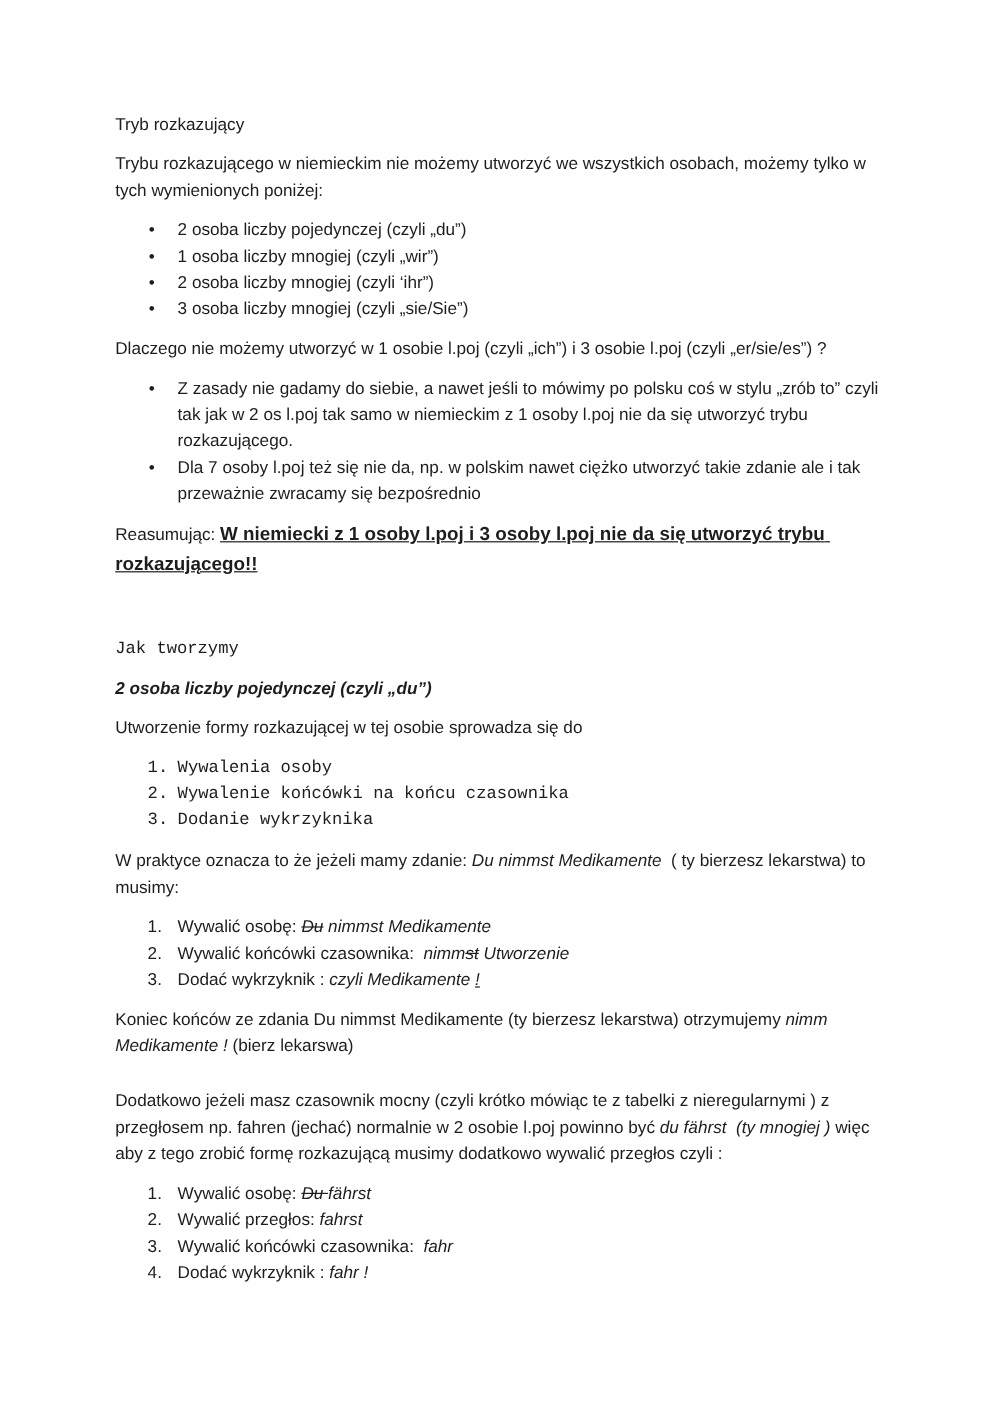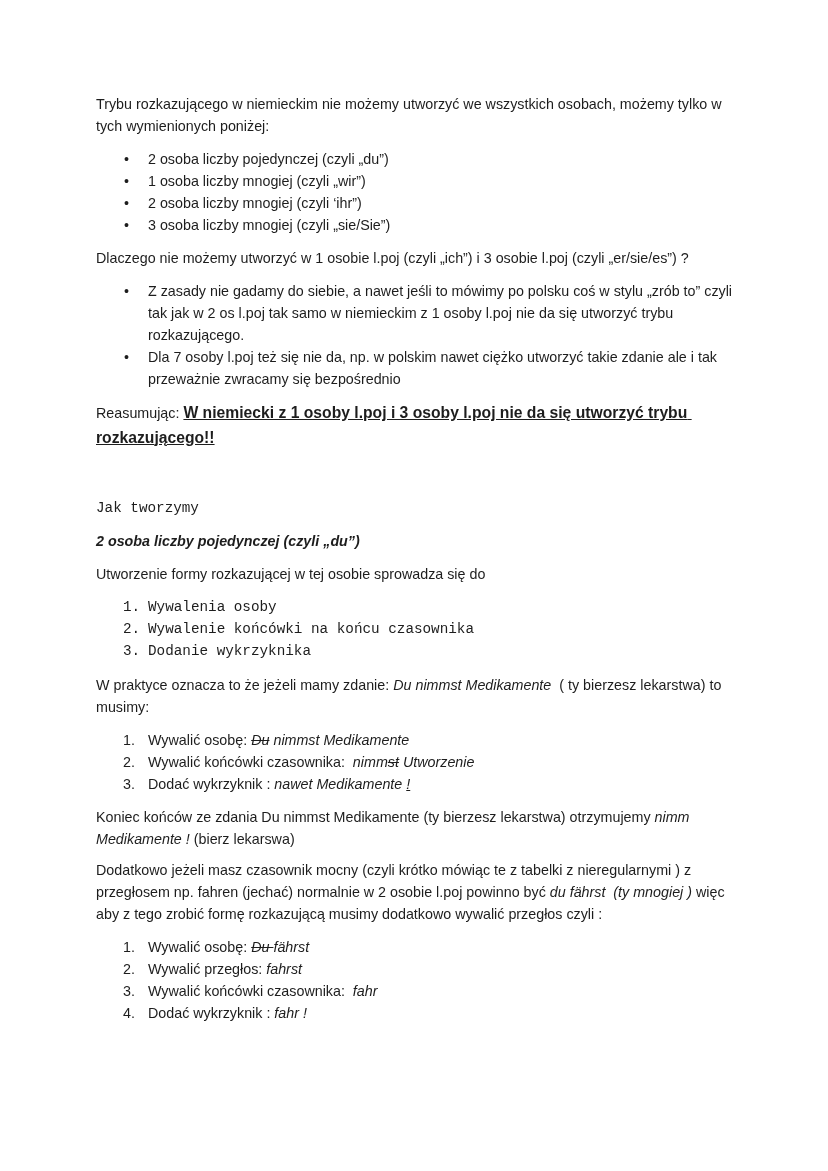--- a/index.html
+++ b/index.html
@@ -59,27 +59,28 @@
     top: 0;
   }
   ol.block > li::before {
     counter-increment: num;
     content: counter(num) ".";
     position: absolute;
     left: 27px;
     top: 0;
   }
   ol.steps-gap { margin-bottom: 12px; font-family: Liberation Mono, monospace; }
-  p.conclusion { margin-bottom: 9px; }
+  p.conclusion { margin-bottom: 24px; }
 </style>
 </head>
 <body>
 
 <div class="page">
 
+  <p class="block"><span class="seg">Tryb rozkazujący</span></p>
 
   <p class="block"><span class="seg">Trybu rozkazującego w niemieckim nie możemy utworzyć we wszystkich osobach, możemy tylko w tych wymienionych poniżej:</span></p>
 
   <ul class="block">
     <li><span class="seg">2 osoba liczby pojedynczej (czyli „du”)</span></li>
     <li><span class="seg">1 osoba liczby mnogiej (czyli „wir”)</span></li>
     <li><span class="seg">2 osoba liczby mnogiej (czyli ‘ihr”)</span></li>
     <li><span class="seg">3 osoba liczby mnogiej (czyli „sie/Sie”)</span></li>
   </ul>
 
@@ -102,21 +103,21 @@
     <li><span class="seg">Wywalenia osoby</span></li>
     <li><span class="seg">Wywalenie końcówki na końcu czasownika</span></li>
     <li><span class="seg">Dodanie wykrzyknika</span></li>
   </ol>
 
   <p class="block"><span class="seg">W praktyce oznacza to że jeżeli mamy zdanie: </span><span class="seg it">Du nimmst Medikamente</span><span class="seg">  ( ty bierzesz lekarstwa) to musimy:</span></p>
 
   <ol class="block">
     <li><span class="seg">Wywalić osobę: </span><span class="seg it-st">Du</span><span class="seg it"> nimmst Medikamente</span></li>
     <li><span class="seg">Wywalić końcówki czasownika:  </span><span class="seg it">nimm</span><span class="seg it-st">st</span><span class="seg it"> Utworzenie</span></li>
-    <li><span class="seg">Dodać wykrzyknik : </span><span class="seg it">nawet Medikamente </span><span class="seg it-un">!</span></li>
+    <li><span class="seg">Dodać wykrzyknik : </span><span class="seg it">czyli Medikamente </span><span class="seg it-un">!</span></li>
   </ol>
 
   <p class="block conclusion"><span class="seg">Koniec końców ze zdania Du nimmst Medikamente (ty bierzesz lekarstwa) otrzymujemy </span><span class="seg it">nimm Medikamente !</span><span class="seg"> (bierz lekarswa)</span></p>
 
   <p class="block"><span class="seg">Dodatkowo jeżeli masz czasownik mocny (czyli krótko mówiąc te z tabelki z nieregularnymi ) z przegłosem np. fahren (jechać) normalnie w 2 osobie l.poj powinno być </span><span class="seg it">du fährst  (ty mnogiej )</span><span class="seg"> więc aby z tego zrobić formę rozkazującą musimy dodatkowo wywalić przegłos czyli :</span></p>
 
   <ol class="block">
     <li><span class="seg">Wywalić osobę: </span><span class="seg it-st">Du </span><span class="seg it">fährst</span></li>
     <li><span class="seg">Wywalić przegłos: </span><span class="seg it">fahrst</span></li>
     <li><span class="seg">Wywalić końcówki czasownika:  </span><span class="seg it">fahr</span></li>

